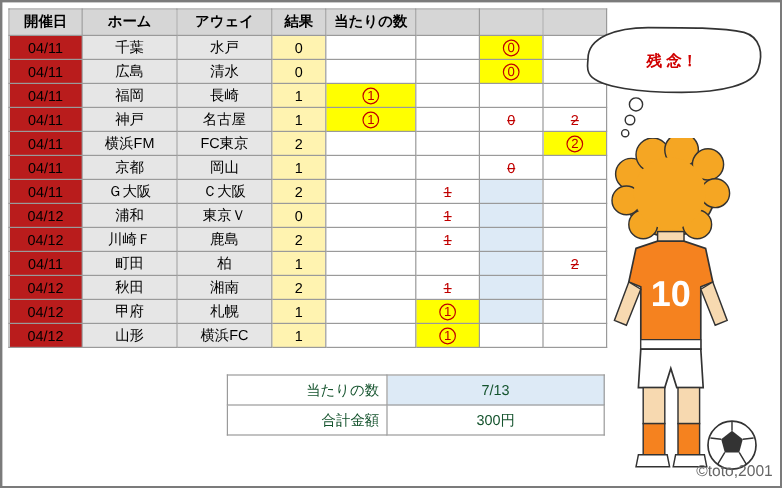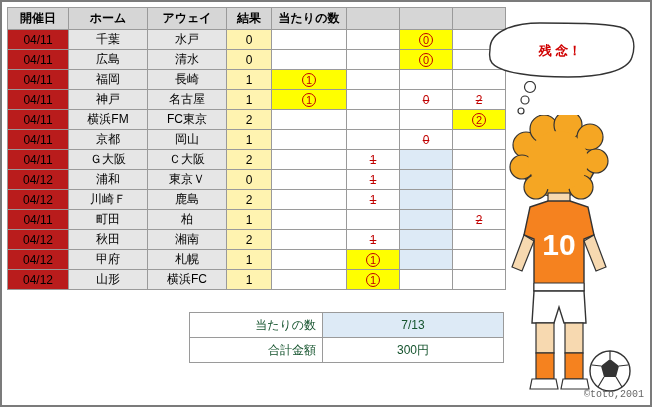--- a/index.html
+++ b/index.html
@@ -141,23 +141,22 @@
     color: #d00000;
     font-size: 13px;
     font-weight: bold;
     line-height: 19px;
     text-align: center;
   }
   .credit {
     position: absolute;
     right: 4px;
     bottom: 2px;
-    font-size: 10px;
+    font-size: 13px;
     color: #666;
-    font-family: Liberation Mono, monospace;
   }
 </style>
 </head>
 <body>
 
 <div id="root">
 
   <div id="table-wrap">
     <table class="match-table">
       <thead>

